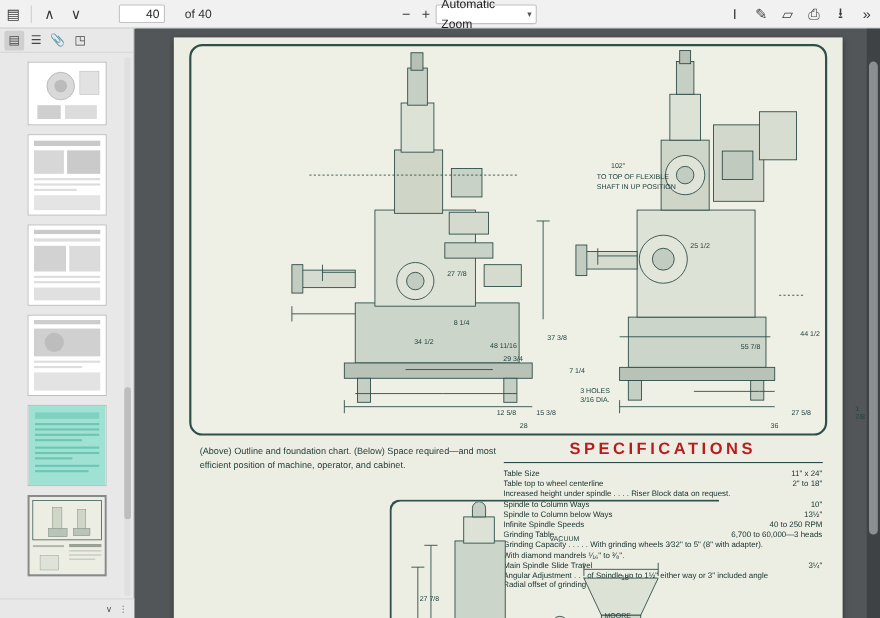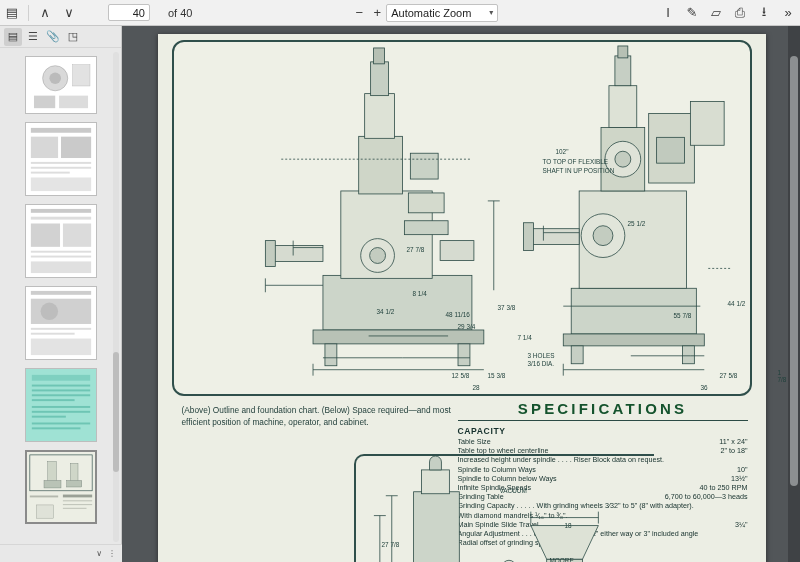--- a/index.html
+++ b/index.html
@@ -19,21 +19,21 @@
     width:24px;height:22px;display:flex;align-items:center;justify-content:center;
     color:#3a3a3a;font-size:13px;cursor:default;
   }
   .tb-sep{width:1px;height:16px;background:#d0d0d0;margin:0 4px;}
   .pagebox{
     width:42px;height:17px;border:1px solid #c2c2c2;background:#fff;border-radius:2px;
     font-size:11px;text-align:right;padding:0 4px;line-height:17px;box-sizing:border-box;color:#222;margin-left:27px;
   }
   .pagetotal{font-size:11px;color:#333;margin-left:18px;}
   .zoomsel{
-    width:112px;height:18px;border:1px solid #c2c2c2;background:#fff;border-radius:2px;
+    width:92px;height:18px;border:1px solid #c2c2c2;background:#fff;border-radius:2px;
     font-size:11px;color:#222;line-height:18px;padding:0 4px;box-sizing:border-box;
     display:flex;align-items:center;justify-content:space-between;
   }
   .caret{font-size:8px;color:#555;}
   .spacer{flex:1;}
   
   .sidebar{
     position:absolute;left:0;top:26px;width:122px;height:536px;
     background:#e8e8e8;border-right:1px solid #c8c8c8;box-sizing:border-box;
   }
@@ -78,21 +78,21 @@
     border:2px solid #2f4f4b;border-radius:12px;box-sizing:border-box;
     background:#eef0e6;
   }
   .cap{
     position:absolute;left:24px;top:370px;width:270px;font-size:8.3px;color:#23403c;line-height:12px;
   }
   .specs{
     position:absolute;left:300px;top:366px;width:290px;color:#15302c;
   }
   .specs-title{
-    font-size:15px;letter-spacing:3.2px;font-weight:bold;text-align:center;color:#14532d;
+    font-size:15px;letter-spacing:3.2px;font-weight:bold;text-align:center;color:#b91c1c;
   }
   .specs-rule{height:1px;background:#2b4a45;margin:3px 0 5px 0;}
   .sec{font-size:8.6px;font-weight:bold;letter-spacing:.6px;margin:3px 0 1px 0;}
   .row{display:flex;justify-content:space-between;font-size:7.2px;line-height:9.2px;}
   .row .l{white-space:nowrap;overflow:hidden;}
   .row .r{white-space:nowrap;padding-left:6px;}
   .drawing2{
     position:absolute;left:196px;top:420px;width:300px;height:140px;
     border:2px solid #2f4f4b;border-right:none;border-bottom:none;border-radius:10px 0 0 0;box-sizing:border-box;
   }
@@ -314,21 +314,20 @@
           <div class="lbl" style="left: 527px; top: 342px;">36</div>
         </div>
     </div>
 
     <div class="cap">(Above) Outline and foundation chart. (Below) Space required—and most efficient position of machine, operator, and cabinet.</div>
 
     <div class="specs">
       <div class="specs-title">SPECIFICATIONS</div>
       <div class="specs-rule"></div>
       <div id="specbody">
-          <div class="sec">CAPACITY</div>
           <div class="row">
             <span class="l">Table Size</span>
             <span class="r">11" x 24"</span>
           </div>
           <div class="row">
             <span class="l">Table top to wheel centerline</span>
             <span class="r">2" to 18"</span>
           </div>
           <div class="row">
             <span class="l">    Increased height under spindle . . . . Riser Block data on request.</span>

